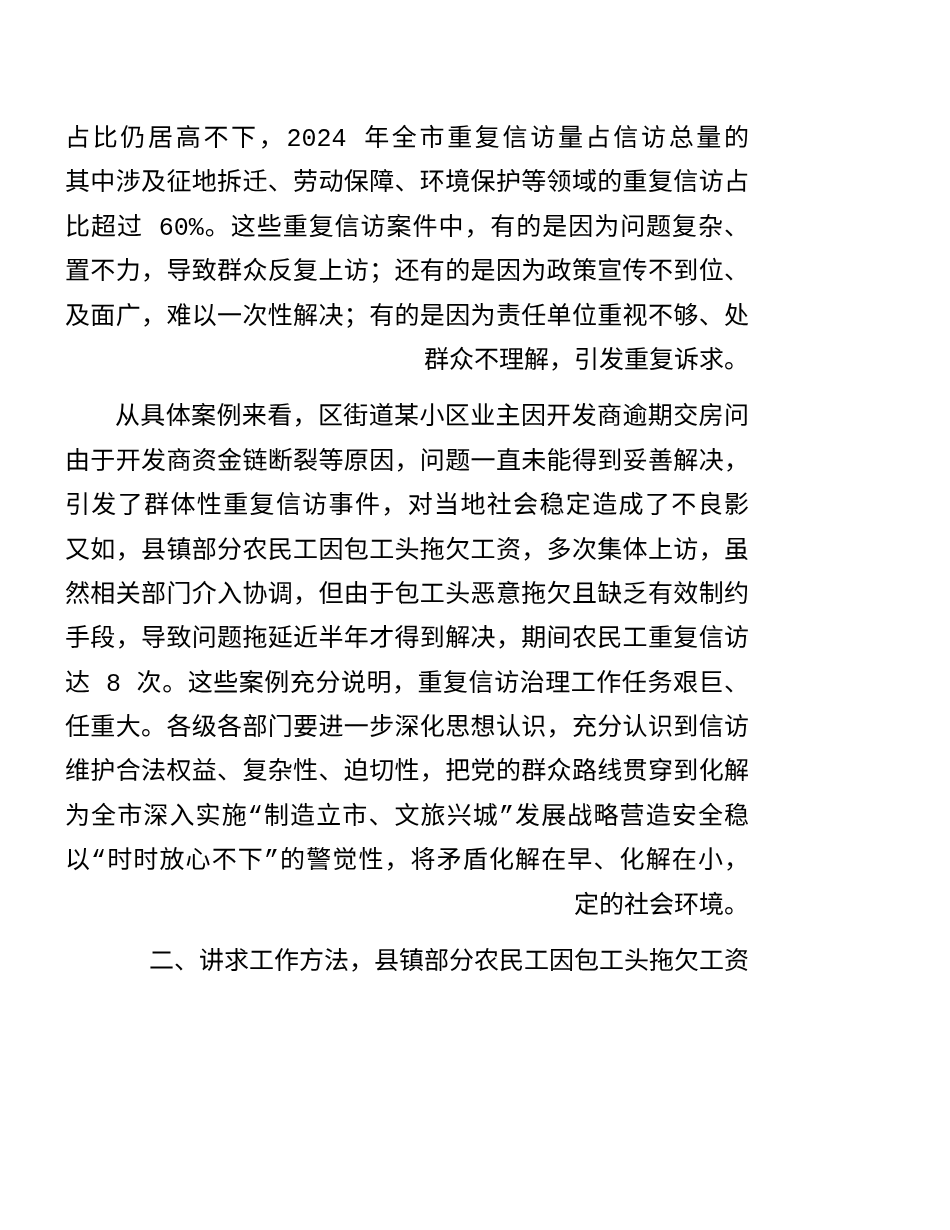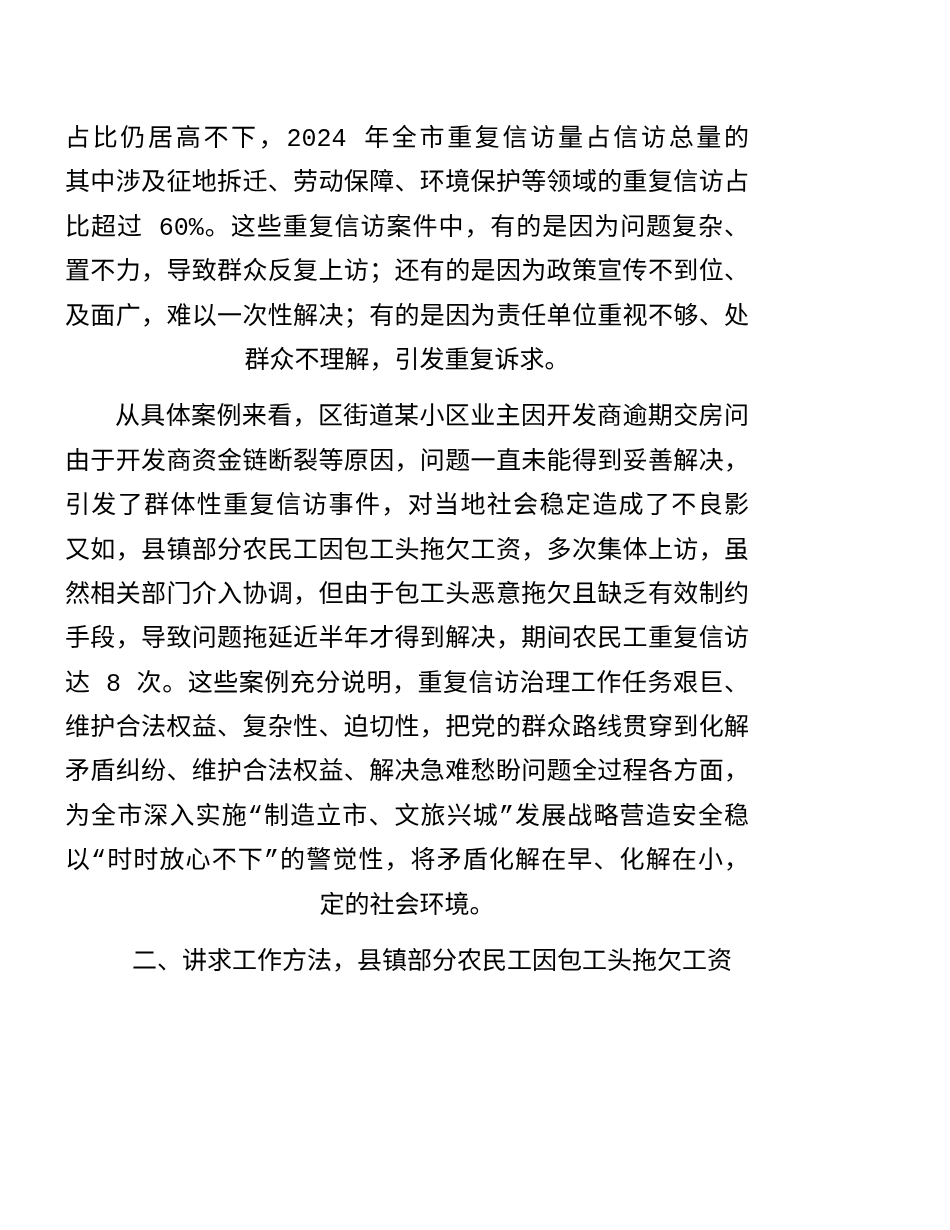--- a/index.html
+++ b/index.html
@@ -32,21 +32,21 @@
     overflow: hidden;
   }
   
   .line-fill {
     text-align: justify;
     text-align-last: justify;
     text-justify: inter-character;
   }
   
   .line-last {
-    text-align: center;
+    text-align: right;
     white-space: nowrap;
   }
   .indent {
     text-indent: 50px; 
     margin-top: 12px;
   }
   .heading .line {
     font-weight: normal; 
   }
 </style>
@@ -64,22 +64,22 @@
         <div class="line line-last">群众不理解，引发重复诉求。</div>
       </div>
       <div class="block paragraph">
         <div class="line line-fill indent">从具体案例来看，区街道某小区业主因开发商逾期交房问</div>
         <div class="line line-fill">由于开发商资金链断裂等原因，问题一直未能得到妥善解决，</div>
         <div class="line line-fill">引发了群体性重复信访事件，对当地社会稳定造成了不良影响。</div>
         <div class="line line-fill">又如，县镇部分农民工因包工头拖欠工资，多次集体上访，虽</div>
         <div class="line line-fill">然相关部门介入协调，但由于包工头恶意拖欠且缺乏有效制约</div>
         <div class="line line-fill">手段，导致问题拖延近半年才得到解决，期间农民工重复信访</div>
         <div class="line line-fill">达 8 次。这些案例充分说明，重复信访治理工作任务艰巨、责</div>
+        <div class="line line-fill">任重大。各级各部门要进一步深化思想认识，充分认识到信访</div>
         <div class="line line-fill">维护合法权益、复杂性、迫切性，把党的群众路线贯穿到化解</div>
-        <div class="line line-fill">矛盾纠纷、维护合法权益、解决急难愁盼问题全过程各方面，</div>
         <div class="line line-fill">为全市深入实施“制造立市、文旅兴城”发展战略营造安全稳</div>
         <div class="line line-fill">以“时时放心不下”的警觉性，将矛盾化解在早、化解在小，</div>
         <div class="line line-last">定的社会环境。</div>
       </div>
       <div class="block heading">
         <div class="line line-last indent">二、讲求工作方法，县镇部分农民工因包工头拖欠工资</div>
       </div>
     </div>
 </div>
 

